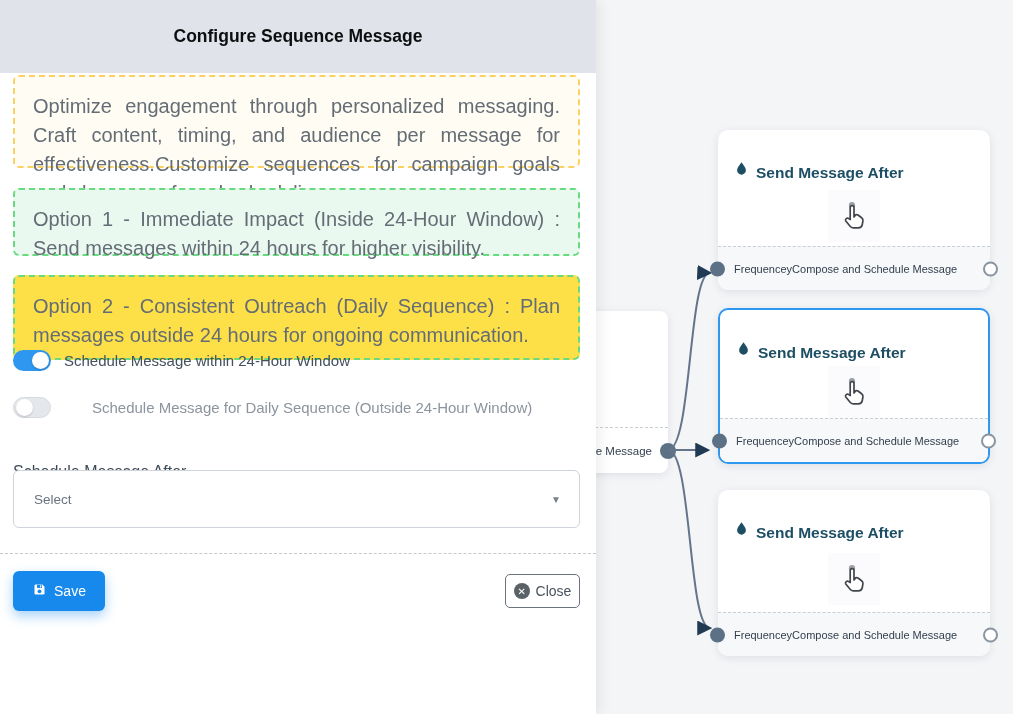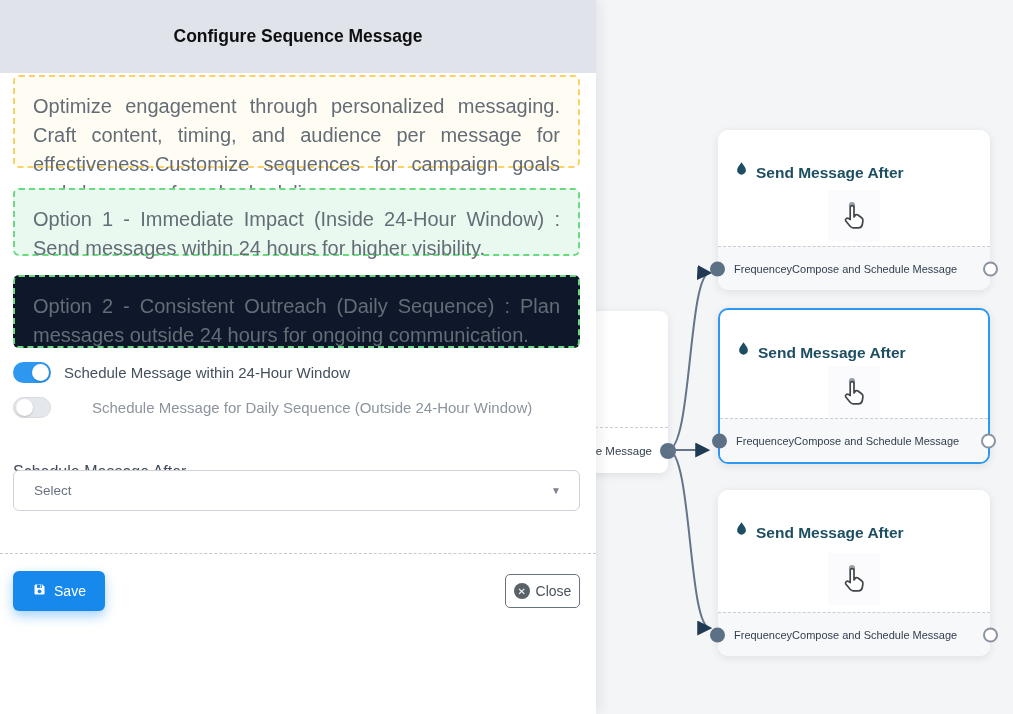--- a/index.html
+++ b/index.html
@@ -45,37 +45,37 @@
   .panel { position:absolute; left:0; top:0; width:596px; height:714px; background:#fff;
            box-shadow:4px 0 12px rgba(0,0,0,.07); z-index:10; }
   .panel-header { position:absolute; left:0; top:0; width:100%; height:73px; background:#e0e3e9;
                   display:flex; align-items:center; justify-content:center; }
   .panel-title { font-size:17.5px; font-weight:700; color:#0c0e10; }
 
   .note-box { position:absolute; left:13px; width:567px; border-radius:6px; padding:15px 18px;
               font-size:20px; line-height:1.45; color:#646c76; text-align:justify; }
   .note-warning { top:75px; height:93px; border:2px dashed #fbd163; background:#fffdf3; }
   .note-opt1 { top:188px; height:68px; border:2px dashed #68da7f; background:#eaf9ef; }
-  .note-opt2 { top:275px; height:73px; border:2px dashed #68da7f; background:#0f172a; }
+  .note-opt2 { top:275px; height:85px; border:2px dashed #68da7f; background:#fde047; }
 
   .toggle-row { position:absolute; left:13px; display:flex; align-items:center; gap:13px; }
-  .toggle-row-1 { top:362px; }
+  .toggle-row-1 { top:350px; }
   .toggle-row-2 { top:397px;gap:41px; }
   .switch { width:38px; height:21px; border-radius:11px; position:relative; cursor:pointer; flex:0 0 auto; }
   .switch.on { background:#2e97ef; }
   .switch.off { background:#e4e7eb; border:1px solid #d7dade; }
   .knob { position:absolute; top:2px; width:17px; height:17px; border-radius:50%; background:#fff;
           box-shadow:0 1px 2px rgba(0,0,0,.18); }
   .switch.on .knob { right:2px; }
   .switch.off .knob { left:2px; top:1px; }
   .toggle-label-1 { font-size:15px; color:#44505e; }
   .toggle-label-2 { font-size:15px; color:#8d949d; }
 
   .select-label { position:absolute; left:13px; top:447px; font-size:16px; color:#3f4a57;margin-top:16px; }
-  .select-box { position:absolute; left:13px; top:470px; width:567px; height:41px;
+  .select-box { position:absolute; left:13px; top:470px; width:567px; height:58px;
                 border:1px solid #ced4da; border-radius:6px; background:#fff;
                 display:flex; align-items:center; justify-content:space-between;
                 padding:0 18px 0 20px; cursor:pointer; }
   .select-value { font-size:13.5px; color:#6a7280; }
   .select-caret { font-size:10px; color:#7d828a; }
 
   .footer-divider { position:absolute; left:0; top:553px; width:596px; border-top:1.5px dashed #c3c9cf; }
 
   .btn-save { position:absolute; left:13px; top:571px; width:92px; height:40px; background:#1789ec;
               border:none; border-radius:6px; color:#fff; font-weight:400; font-size:14px;

